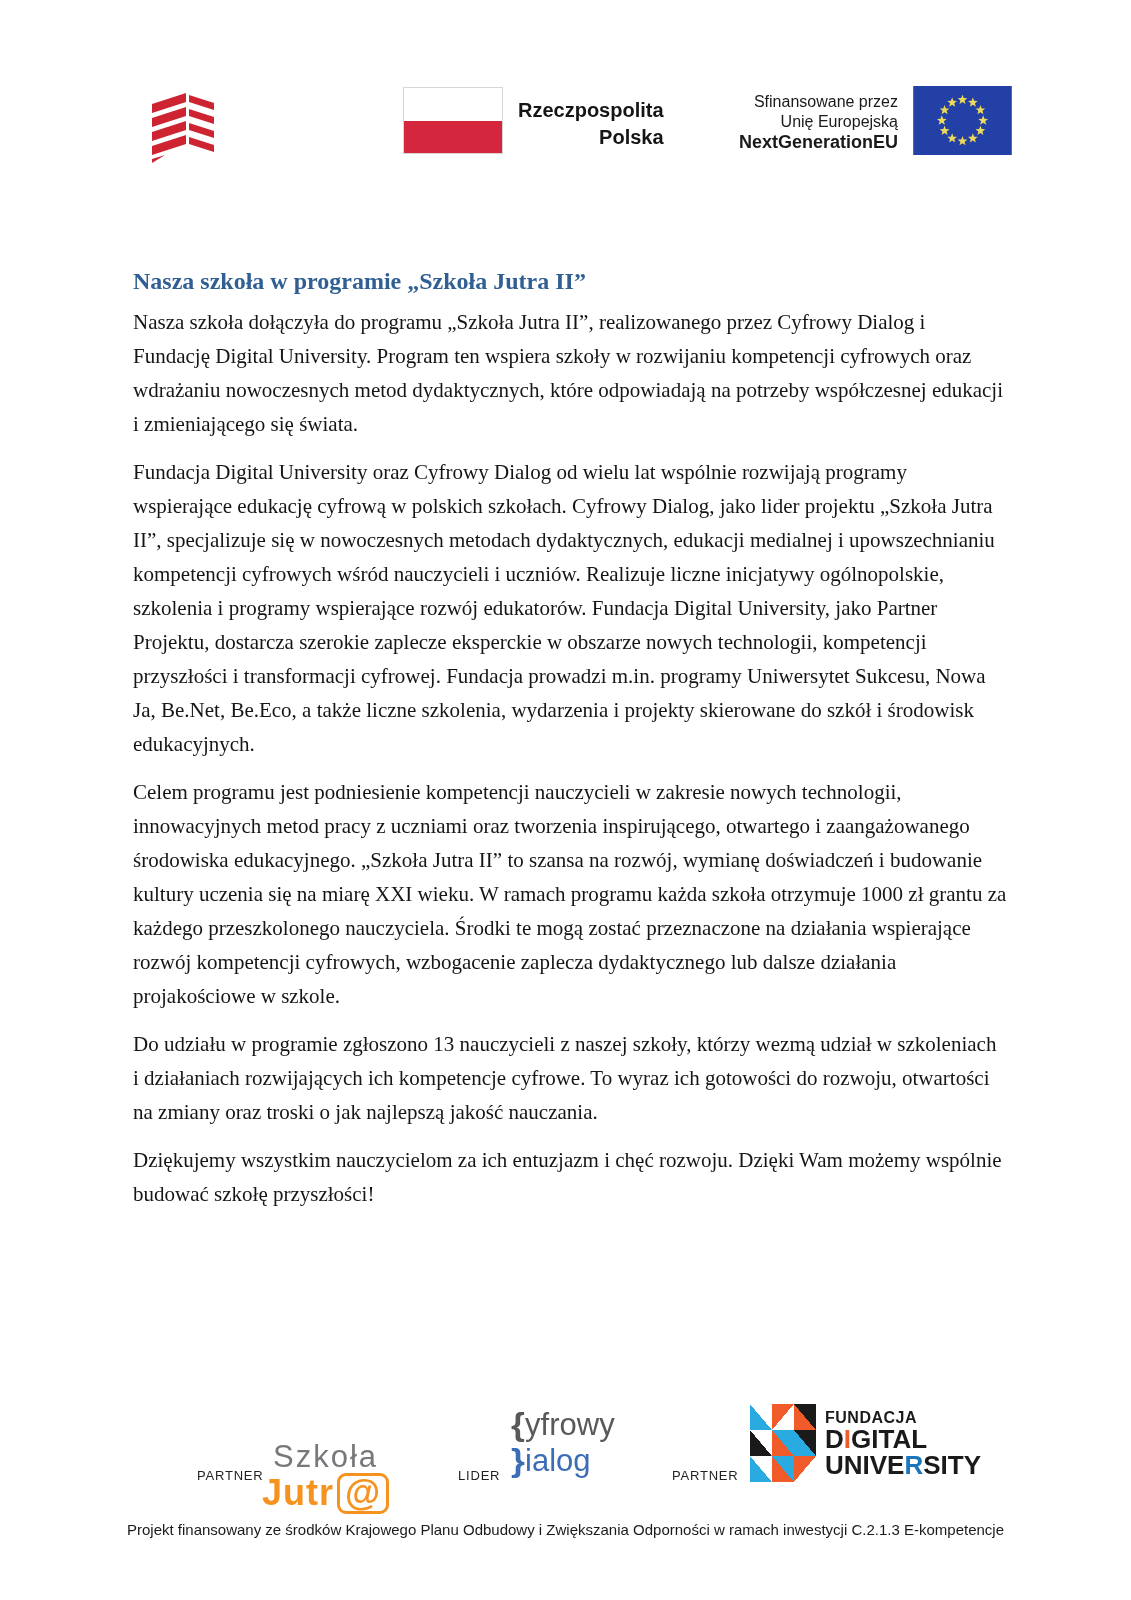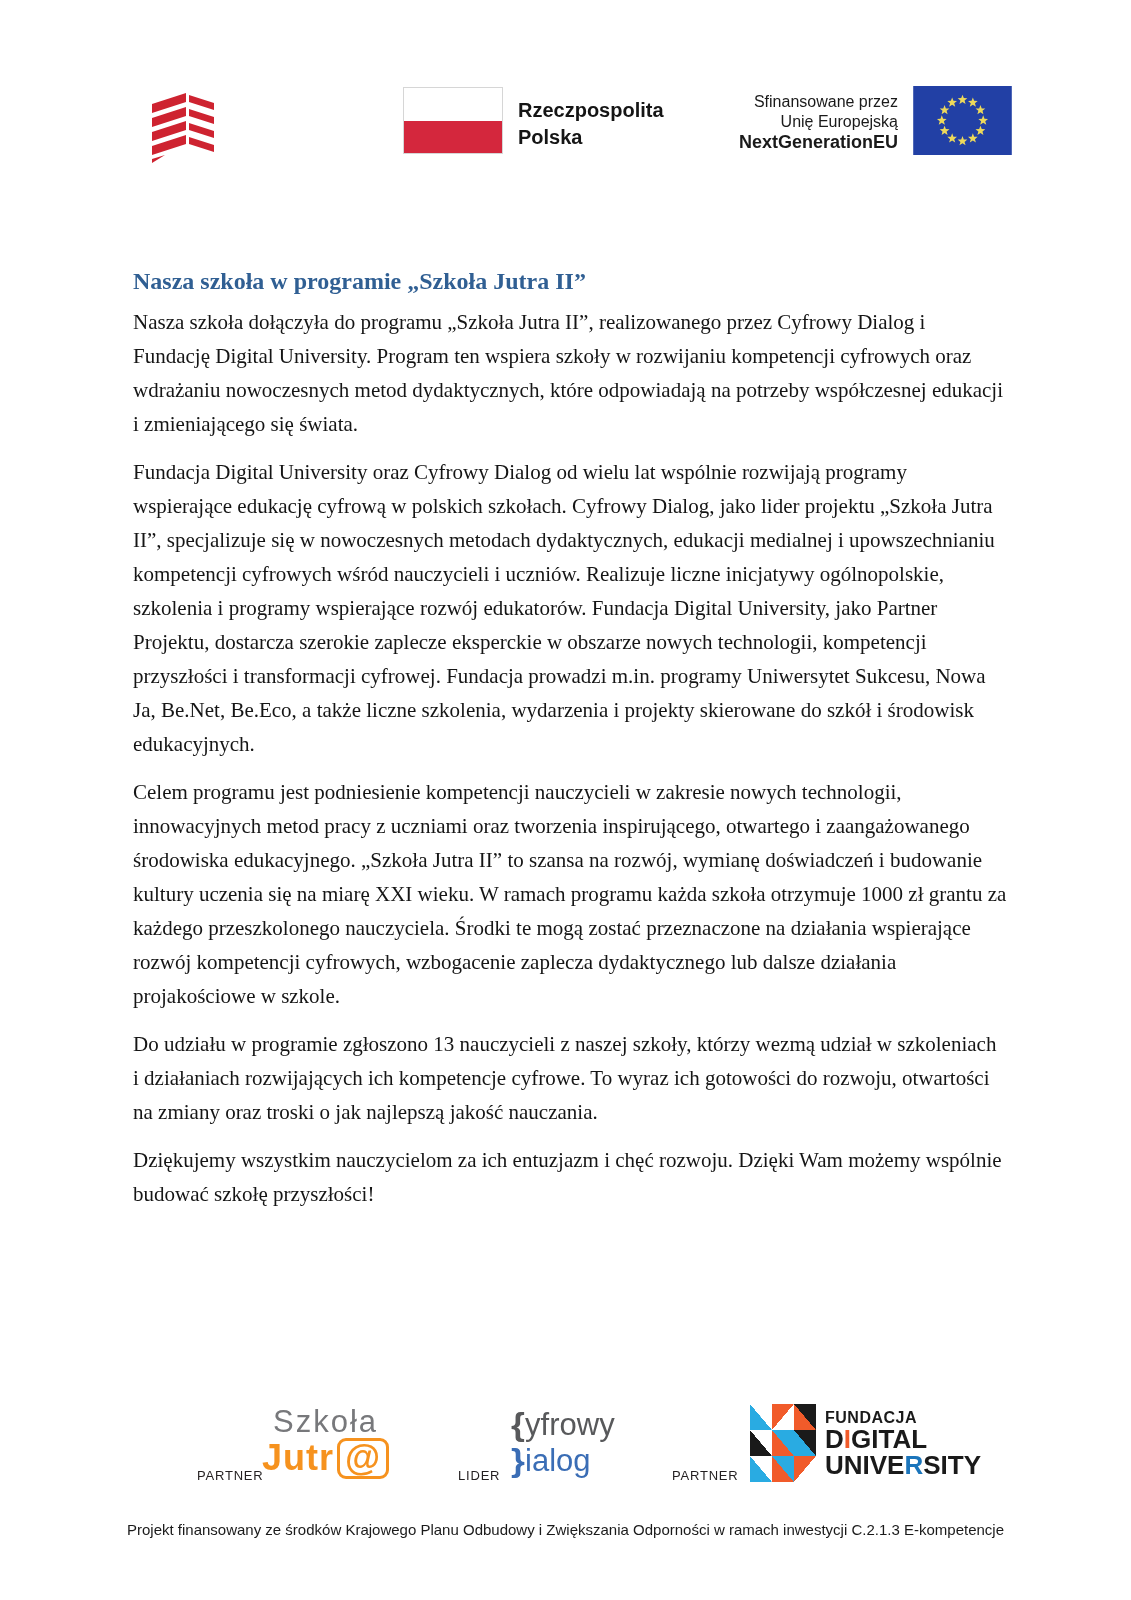--- a/index.html
+++ b/index.html
@@ -16,21 +16,21 @@
   .kpo-text{
     margin-left:17px;font-family:"Liberation Sans",sans-serif;font-weight:bold;
     font-size:20px;line-height:24px;color:#233A6C;letter-spacing:.5px;padding-top:1px;
   }
   .flag-group{position:absolute;left:403px;top:87px;}
   .pl-flag{width:100px;height:67px;border:1px solid #d6d6d6;box-sizing:border-box;}
   .pl-flag .white{height:50%;background:#ffffff;}
   .pl-flag .red{height:50%;background:#D4273D;}
   .rp-text{
     position:absolute;left:518px;top:97px;font-family:"Liberation Sans",sans-serif;
-    font-weight:bold;font-size:20px;line-height:27px;color:#151515;
+    font-weight:bold;font-size:20px;line-height:27px;color:#151515;text-align:right;
   }
   .eu-group{position:absolute;left:736px;top:86px;display:flex;align-items:center;}
   .eu-text{
     width:162px;text-align:right;font-family:"Liberation Sans",sans-serif;
     font-size:16px;line-height:20px;color:#1a1a1a;padding-top:3px;
   }
   .eu-text .ngeu{font-weight:bold;font-size:18px;}
   .eu-flag{margin-left:14px;width:101px;height:69px;display:block;}
 
   
@@ -40,21 +40,21 @@
   }
   .article p{
     font-size:21px;line-height:34px;margin:0 0 14px 0;color:#151515;
   }
 
   
   .logo-label{
     position:absolute;font-family:"Liberation Sans",sans-serif;font-size:13px;
     letter-spacing:.8px;color:#231F20;
   }
-  .sj-logo{position:absolute;left:262px;top:1405px;text-align:center;font-family:"Liberation Sans",sans-serif;}
+  .sj-logo{position:absolute;left:262px;top:1440px;text-align:center;font-family:"Liberation Sans",sans-serif;}
   .sj-top{font-size:31px;line-height:33px;color:#77787B;letter-spacing:2px;}
   .sj-bottom{font-size:36px;line-height:40px;font-weight:bold;color:#F6921E;letter-spacing:1px;}
   .sj-at{
     display:inline-block;border:3px solid #F6921E;border-radius:9px;
     padding:0 5px 2px 5px;margin-left:3px;line-height:33px;
   }
   .cd-logo{position:absolute;left:512px;top:1407px;font-family:"Liberation Sans",sans-serif;font-size:31px;line-height:36px;}
   .cd-line1{color:#58595B;}
   .cd-line2{color:#3A6DB5;}
   .cd-brace{font-weight:bold;display:inline-block;transform:scaleX(1.15);margin-right:1px;}

